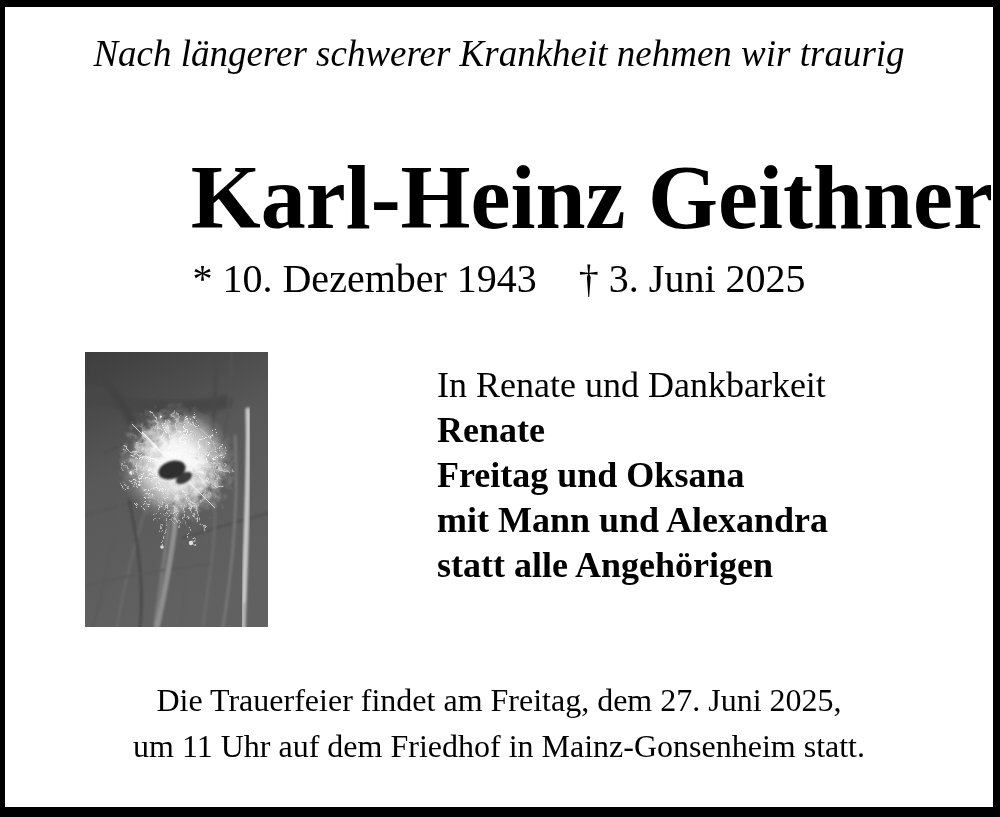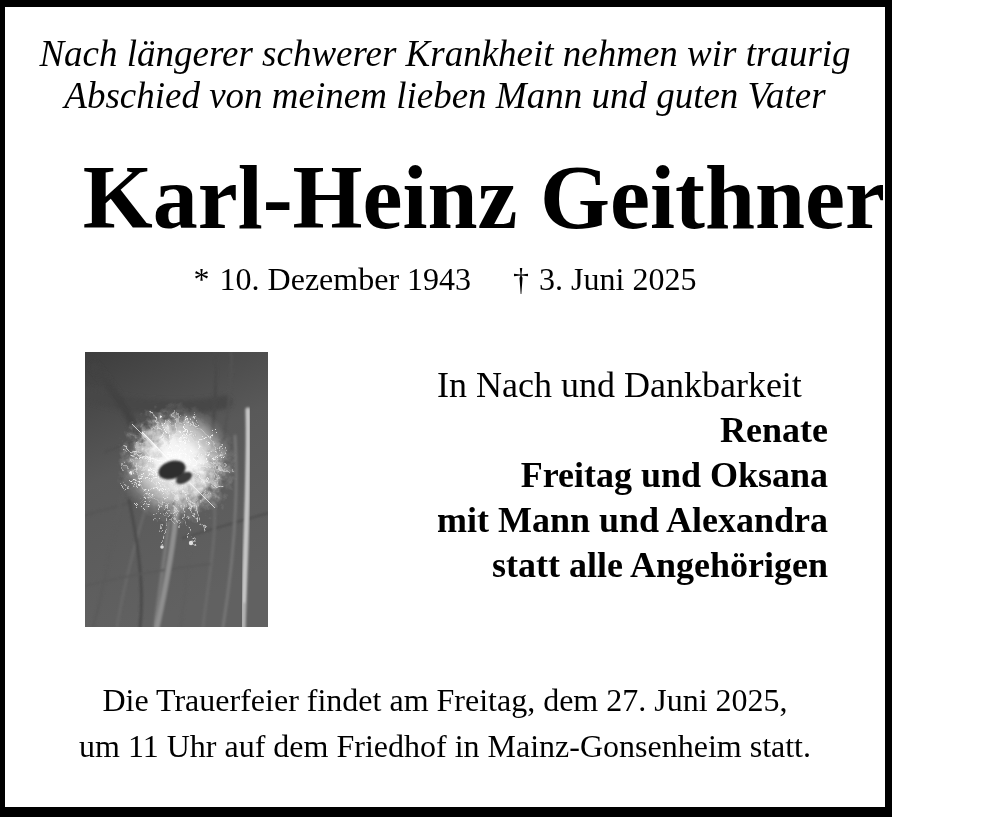--- a/index.html
+++ b/index.html
@@ -2,21 +2,21 @@
 <html><head>
 <meta charset="utf-8">
 <style>
   html, body {
     margin: 0;
     padding: 0;
     background: #ffffff;
   }
   .page {
     position: relative;
-    width: 892px;
+    width: 1000px;
     height: 817px;
     box-sizing: border-box;
     background: #ffffff;
     border-style: solid;
     border-color: #000000;
     border-width: 7px 7px 10px 5px;
     font-family: "Liberation Serif", serif;
     color: #000000;
     overflow: hidden;
   }
@@ -41,21 +41,21 @@
     font-size: 90px;
     line-height: 1;
     white-space: nowrap;
   }
   .dates {
     position: absolute;
     top: 250px;
     left: 0;
     right: 0;
     text-align: center;
-    font-size: 32px;
+    font-size: 40px;
     line-height: 44px;
     white-space: nowrap;
   }
   .dates .sym { padding-right: 10px; }
   .dates .death-group { margin-left: 42px; }
   .photo {
     position: absolute;
     left: 80px;
     top: 345px;
     width: 183px;
@@ -63,40 +63,39 @@
   }
   .photo svg { display: block; width: 100%; height: 100%; }
   .family {
     position: absolute;
     left: 432px;
     top: 356px;
     font-size: 36px;
     line-height: 45px;
     white-space: nowrap;
   }
-  .family .bold { font-weight: bold; text-align: right; }
+  .family .bold { font-weight: bold; }
   .funeral {
     position: absolute;
     left: 0;
     right: 0;
     top: 670px;
     text-align: center;
     font-size: 32px;
     line-height: 46px;
     white-space: nowrap;
   }
 </style>
 </head>
 <body>
 
 <div class="page">
 
   <div class="intro">
     <div>Nach längerer schwerer Krankheit nehmen wir traurig</div>
-    <div>Abschied von meinem lieben Mann und guten Vater</div>
   </div>
 
   <div class="name">Karl-Heinz Geithner</div>
 
   <div class="dates">
     <span class="birth-group"><span class="sym">*</span><span>10. Dezember 1943</span></span><span class="death-group"><span class="sym">†</span><span>3. Juni 2025</span></span>
   </div>
 
   <div class="photo">
     <svg viewBox="0 0 183 275" xmlns="http://www.w3.org/2000/svg">
@@ -198,21 +197,21 @@
       </g>
 
       <g stroke="#e8e8e8" stroke-width="0.6" opacity="0.8" fill="none" filter="url(#fluffF)">
         <circle cx="92" cy="112" r="30"></circle>
         <circle cx="92" cy="112" r="42"></circle>
       </g>
     </svg>
   </div>
 
   <div class="family">
-    <div>In Nach und Dankbarkeit</div>
+    <div>In Renate und Dankbarkeit</div>
     <div class="bold">Renate</div>
     <div class="bold">Freitag und Oksana</div>
     <div class="bold">mit Mann und Alexandra</div>
     <div class="bold">statt alle Angehörigen</div>
   </div>
 
   <div class="funeral">
     <div>Die Trauerfeier findet am Freitag, dem 27. Juni 2025,</div>
     <div>um 11 Uhr auf dem Friedhof in Mainz-Gonsenheim statt.</div>
   </div>

